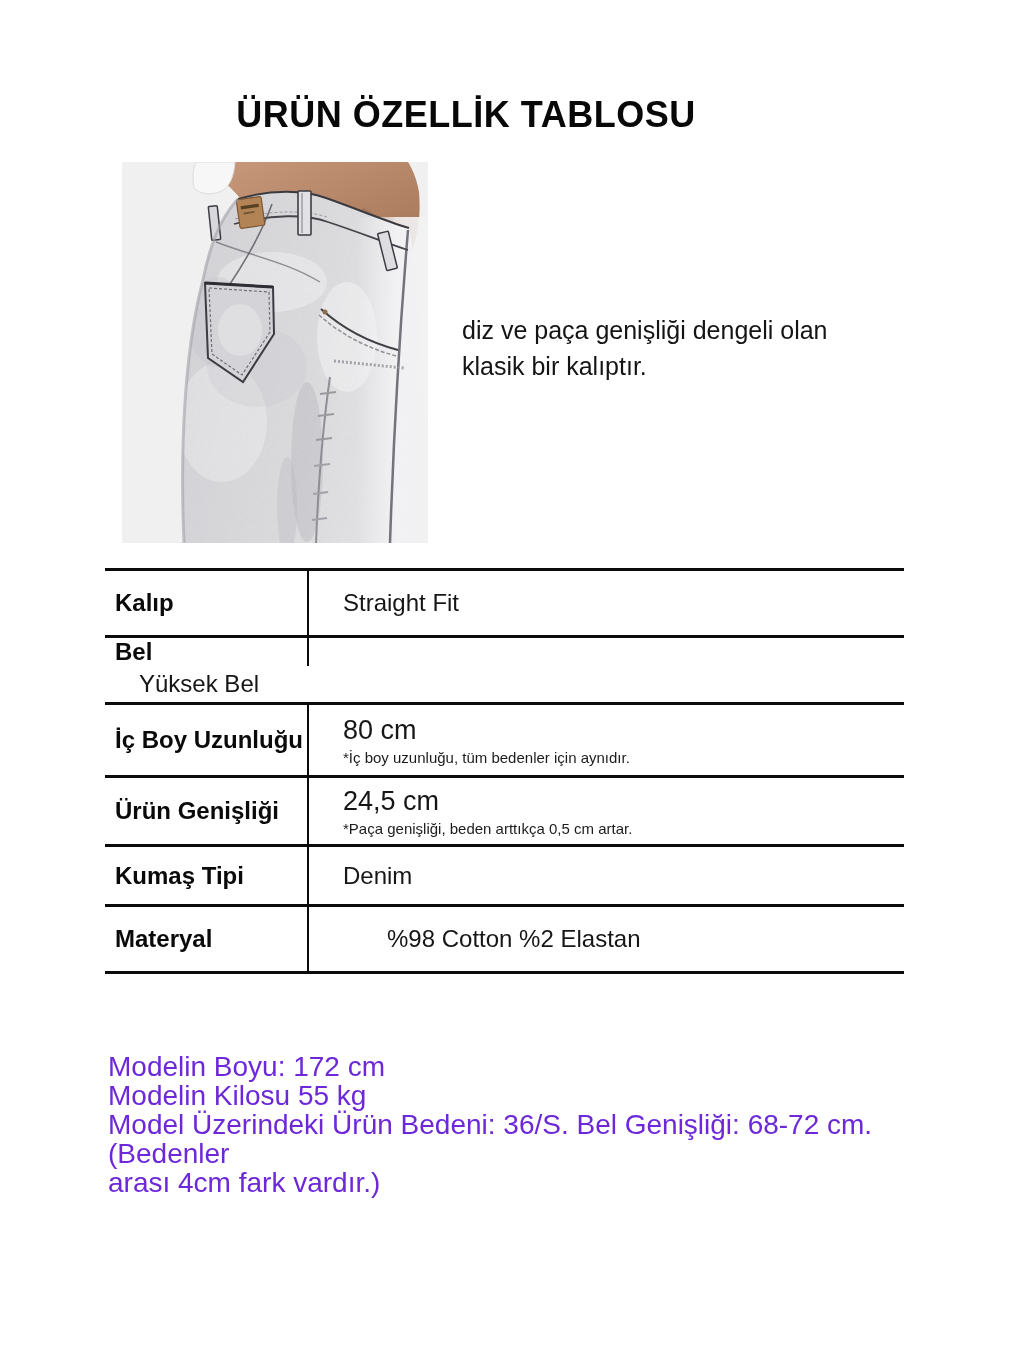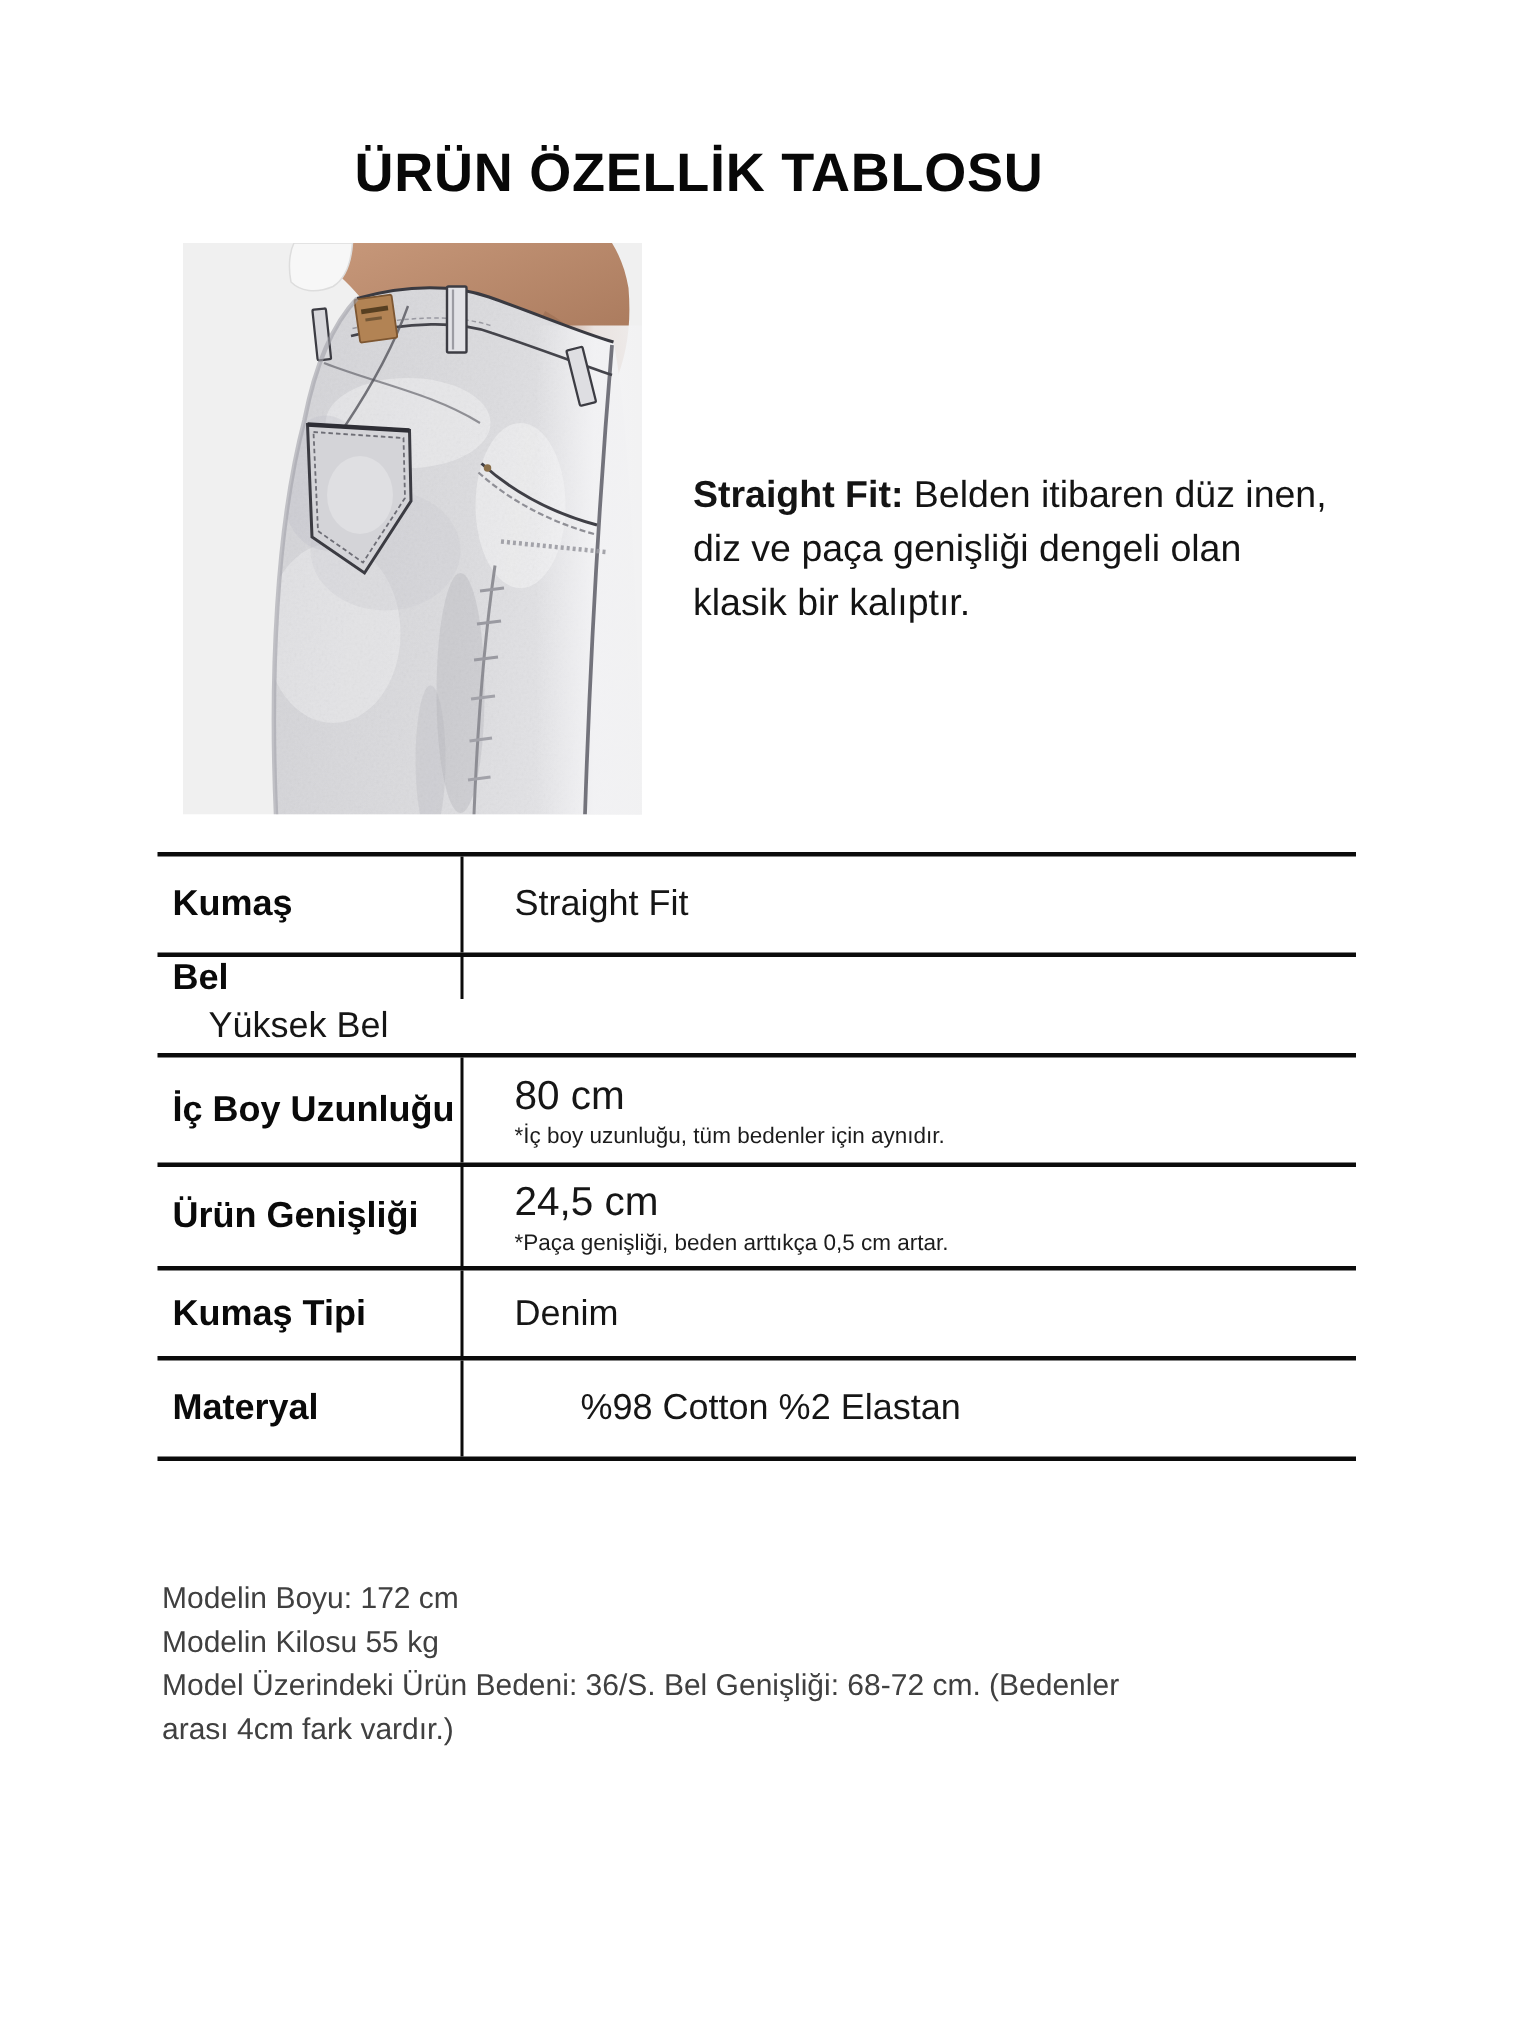--- a/index.html
+++ b/index.html
@@ -39,21 +39,21 @@
   }
   .cell-value {
     flex:1; display:flex; flex-direction:column; justify-content:center;
     padding-left:34px; font-size:24px; color:#161616;
   }
   .spec-row:nth-child(3) .value-main, .spec-row:nth-child(4) .value-main { font-size:27px; }
   .value-note { font-size:15px; color:#1c1c1c; margin-top:3px; }
   .value-note:empty { display:none; }
   .footer {
     position:absolute; left:108px; top:1052px; width:830px;
-    font-size:20px; line-height:29px; color:#404040;
+    font-size:28px; line-height:29px; color:#6d28d9;
   }
 </style>
 </head>
 <body>
 
 <div class="page">
 
   <h1 class="title">ÜRÜN ÖZELLİK TABLOSU</h1>
 
   <div class="photo">
@@ -150,28 +150,27 @@
         <line x1="192" y1="304" x2="208" y2="302" stroke="#a2a2a9" stroke-width="2"></line>
         <line x1="191" y1="332" x2="206" y2="330" stroke="#a2a2a9" stroke-width="2"></line>
         <line x1="190" y1="358" x2="205" y2="356" stroke="#a2a2a9" stroke-width="2"></line>
       </g>
 
       <path d="M62,381 C58,290 62,190 81,118 C88,82 99,55 116,37" stroke="#a0a0a8" stroke-width="3" fill="none" opacity="0.6"></path>
     </svg>
   </div>
 
   <div class="description">
-    <div><b>Straight Fit:</b> <span>Belden itibaren düz inen,</span></div>
     <div>diz ve paça genişliği dengeli olan</div>
     <div>klasik bir kalıptır.</div>
   </div>
 
   <div class="spec-table">
     <div class="spec-row">
-      <div class="cell-label">Kumaş</div>
+      <div class="cell-label">Kalıp</div>
       <div class="cell-value">
         <div class="value-main">Straight Fit</div>
 
       </div>
     </div>
     <div class="spec-row">
       <div class="cell-label">Bel</div>
       <div class="cell-value">
         <div class="value-main">Yüksek Bel</div>
 

